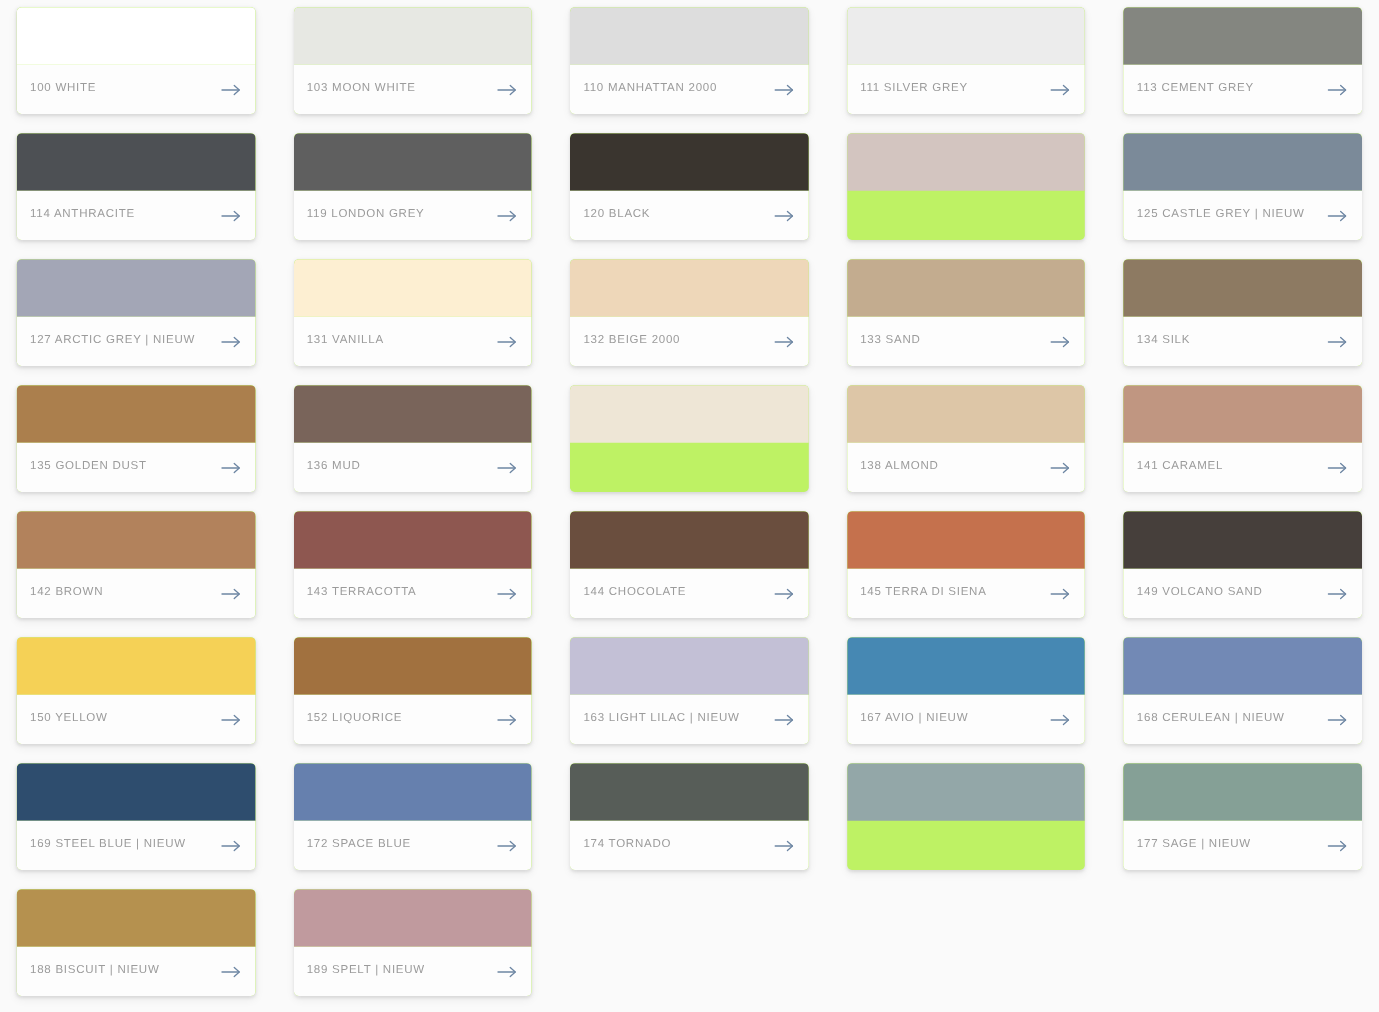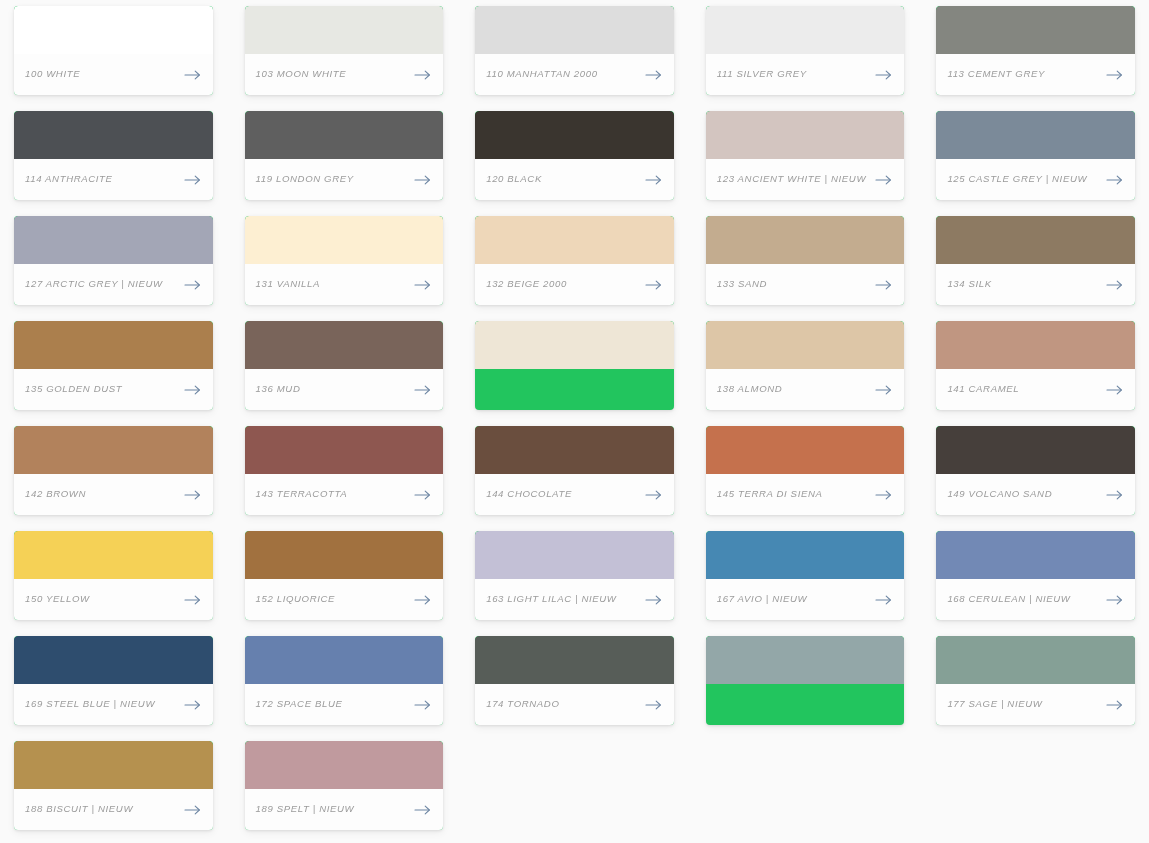--- a/index.html
+++ b/index.html
@@ -27,27 +27,26 @@
 
   .card-cell {
     position: relative;
     padding: 6px 6px 10px 6px;
   }
 
   .card {
     position: relative;
     width: 100%;
     height: 89px;
-    background: #22c55e;
+    background: #bef264;
     border-radius: 4px;
     box-shadow: 0 1px 3px rgba(0,0,0,0.10), 0 3px 8px rgba(0,0,0,0.055);
     overflow: hidden;
     display: flex;
     flex-direction: column;
-    font-style: italic;
   }
 
   .swatch {
     height: 48px;
     width: 100%;
     flex: 0 0 48px;
     border-top-left-radius: 4px;
     border-top-right-radius: 4px;
   }
 
@@ -193,29 +192,20 @@
               <path d="M1 7 H15.2" stroke="currentColor" stroke-width="1.1" stroke-linecap="round"></path>
               <path d="M11.2 3.2 L15.4 7 L11.2 10.8" stroke="currentColor" stroke-width="1.1" stroke-linecap="round" stroke-linejoin="round"></path>
             </svg>
           </span>
         </div>
       </div>
     </div>
     <div class="card-cell">
       <div class="card">
         <div class="swatch" style="background: rgb(211, 197, 192);"></div>
-        <div class="card-footer">
-          <span class="card-label">123 ANCIENT WHITE | NIEUW</span>
-          <span class="arrow-icon">
-            <svg viewBox="0 0 18 14" fill="none" xmlns="http://www.w3.org/2000/svg">
-              <path d="M1 7 H15.2" stroke="currentColor" stroke-width="1.1" stroke-linecap="round"></path>
-              <path d="M11.2 3.2 L15.4 7 L11.2 10.8" stroke="currentColor" stroke-width="1.1" stroke-linecap="round" stroke-linejoin="round"></path>
-            </svg>
-          </span>
-        </div>
       </div>
     </div>
     <div class="card-cell">
       <div class="card">
         <div class="swatch" style="background: rgb(123, 138, 153);"></div>
         <div class="card-footer">
           <span class="card-label">125 CASTLE GREY | NIEUW</span>
           <span class="arrow-icon">
             <svg viewBox="0 0 18 14" fill="none" xmlns="http://www.w3.org/2000/svg">
               <path d="M1 7 H15.2" stroke="currentColor" stroke-width="1.1" stroke-linecap="round"></path>

